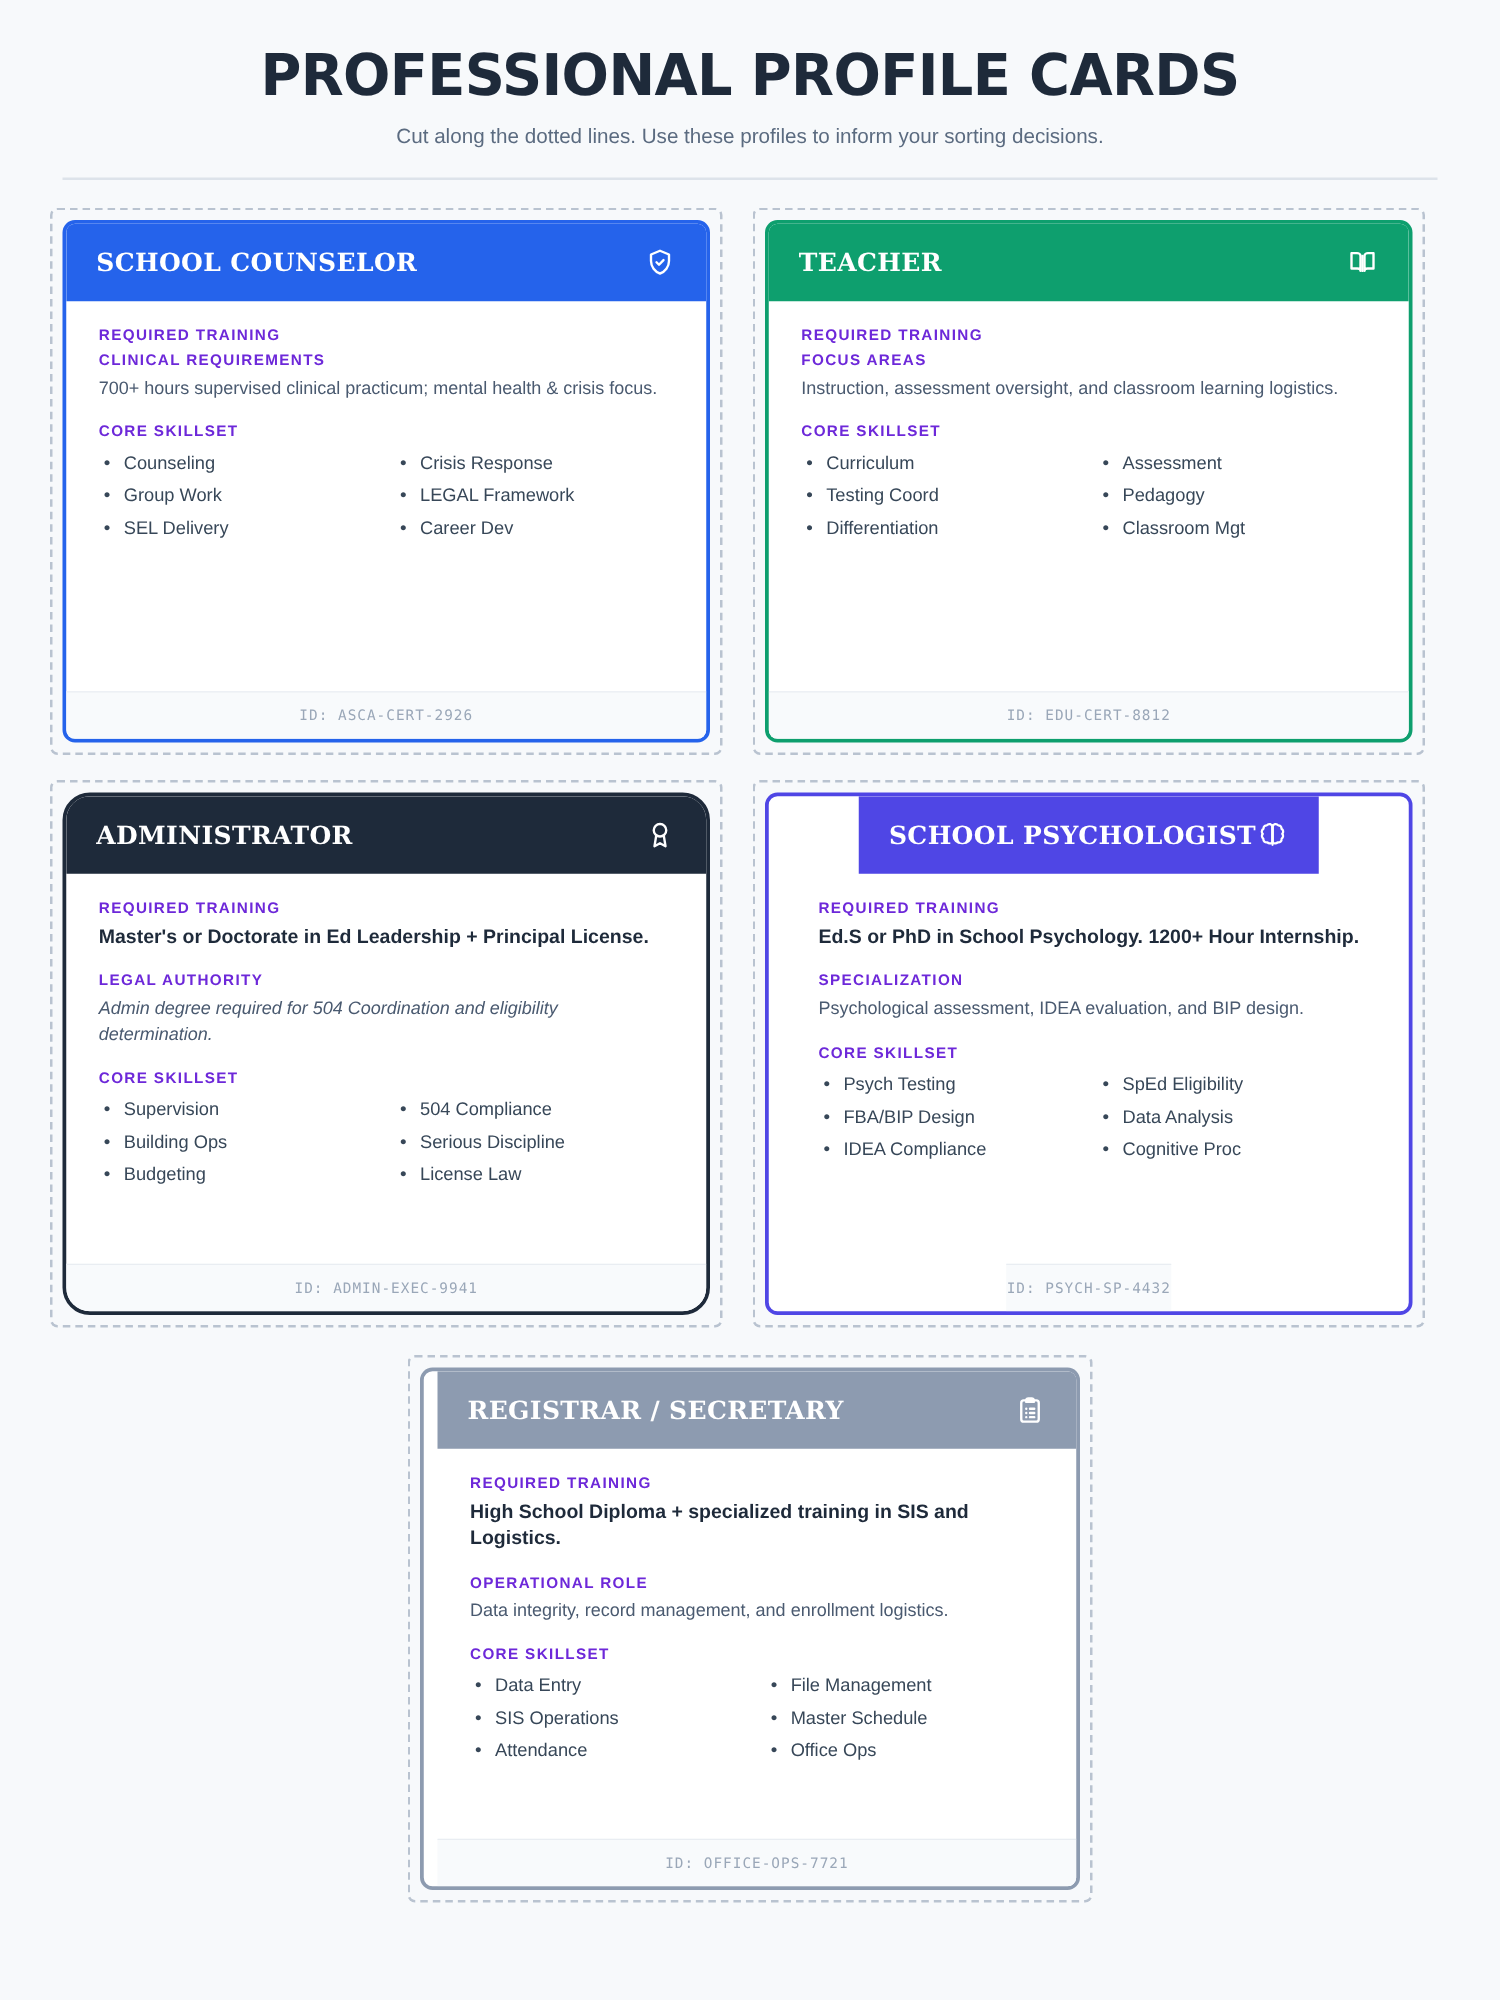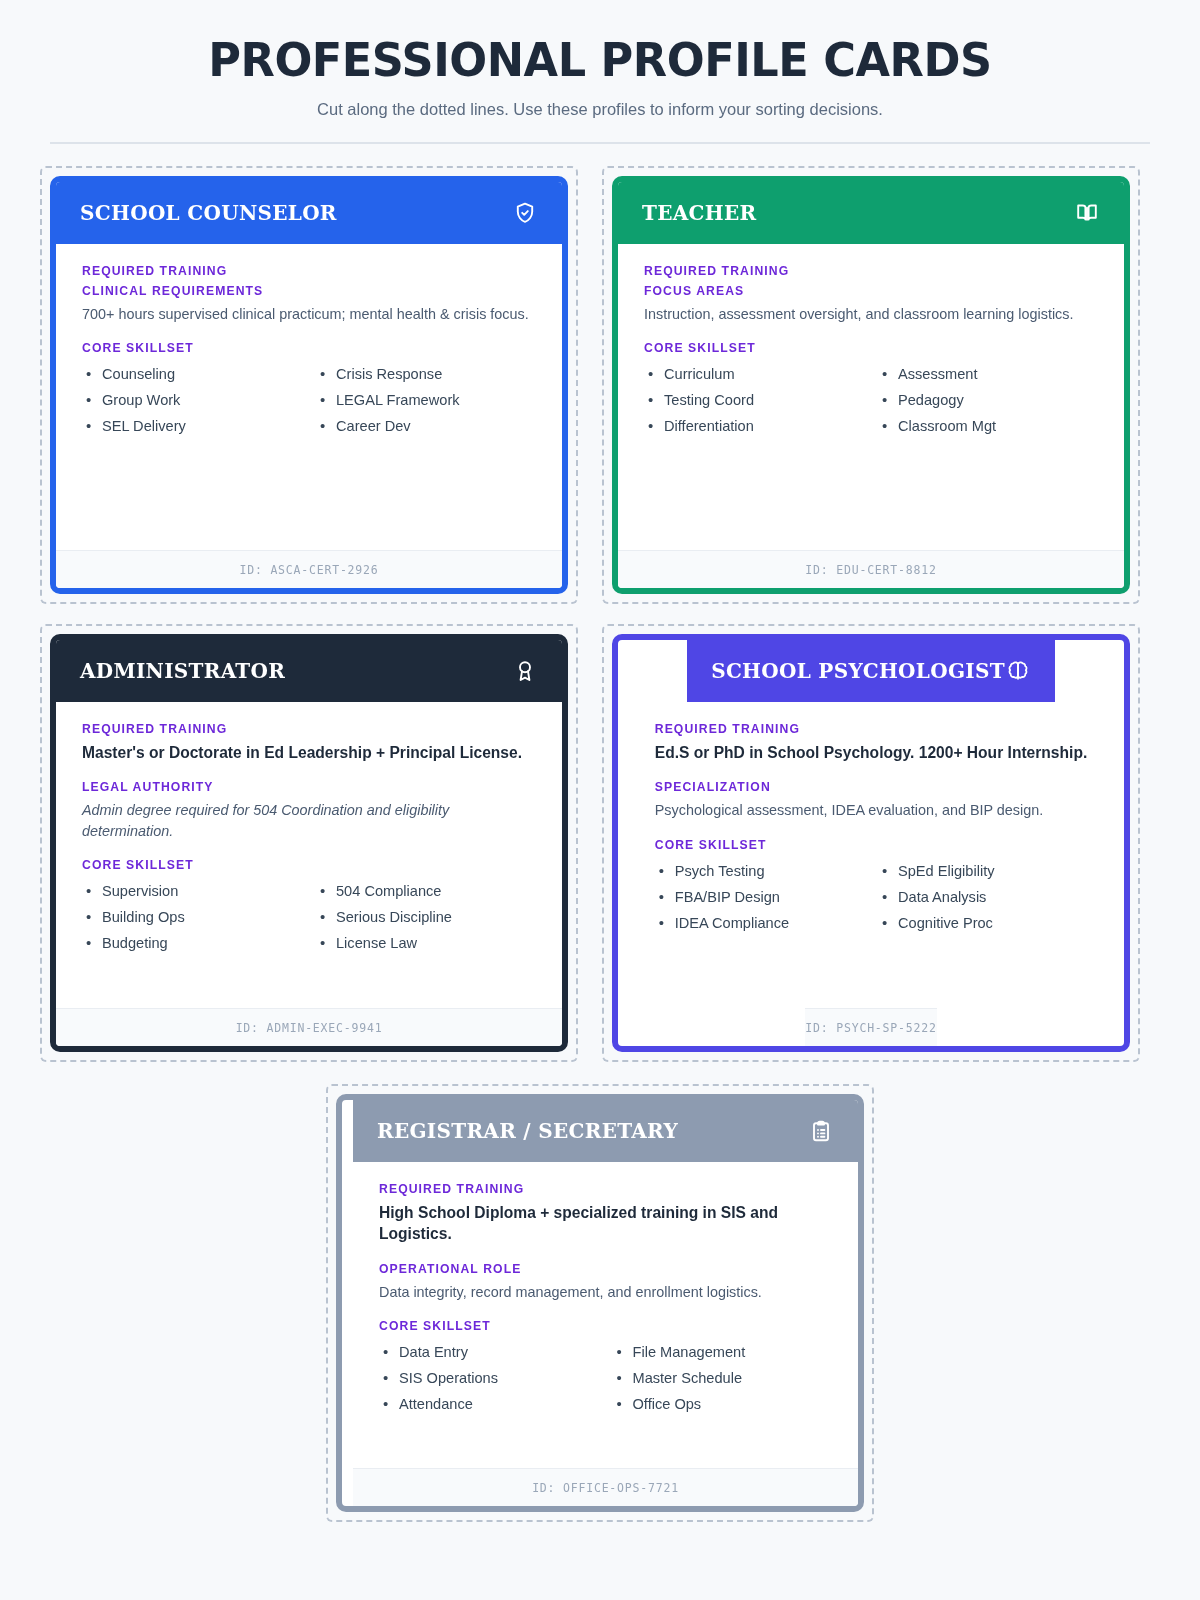--- a/index.html
+++ b/index.html
@@ -74,21 +74,21 @@
     display: flex;
     justify-content: center;
     margin-top: 22px;
   }
 
   .card {
     width: 100%;
     height: 100%;
     background: #ffffff;
     border-radius: 10px;
-    border: 6px solid #0f172a;
+    border: 3px solid #0f172a;
     display: flex;
     flex-direction: column;
     overflow: hidden;
   }
 
   .card-header {
     height: 62px;
     display: flex;
     align-items: center;
     justify-content: space-between;
@@ -289,21 +289,21 @@
                   <span class="skill-bullet">•</span>
                   <span>Classroom Mgt</span>
                 </div>
               </div>
             </div>
           </div>
           <div class="card-footer"><span class="card-id">ID: EDU-CERT-8812</span></div>
         </div>
       </div>
       <div class="cut-wrap">
-        <div class="card" style="border-color: rgb(30, 42, 58);">
+        <div class="card" style="border-color: rgb(30, 42, 58); border-radius: 22px;">
           <div class="card-header" style="background: rgb(30, 42, 58);">
             <div class="card-title">ADMINISTRATOR</div>
             <div class="card-icon">
               <svg width="24" height="24" viewBox="0 0 24 24" fill="none" stroke="#fff" stroke-width="1.9" stroke-linecap="round" stroke-linejoin="round">
                 <circle cx="12" cy="8.2" r="5"></circle>
                 <path d="M9 12.3 7.6 21l4.4-2.4L16.4 21 15 12.3"></path>
               </svg>
             </div>
           </div>
           <div class="card-body">
@@ -388,21 +388,21 @@
                   <span class="skill-bullet">•</span>
                   <span>Data Analysis</span>
                 </div>
                 <div class="skill-item">
                   <span class="skill-bullet">•</span>
                   <span>Cognitive Proc</span>
                 </div>
               </div>
             </div>
           </div>
-          <div class="card-footer"><span class="card-id">ID: PSYCH-SP-5222</span></div>
+          <div class="card-footer"><span class="card-id">ID: PSYCH-SP-4432</span></div>
         </div>
       </div>
     </div>
   <div class="center-row" id="center-row">
       <div class="cut-wrap wide-center">
         <div class="card" style="border-color: rgb(141, 155, 176); padding-left: 11px;">
           <div class="card-header" style="background: rgb(141, 155, 176);">
             <div class="card-title">REGISTRAR / SECRETARY</div>
             <div class="card-icon">
               <svg width="24" height="24" viewBox="0 0 24 24" fill="none" stroke="#fff" stroke-width="1.9" stroke-linecap="round" stroke-linejoin="round">

